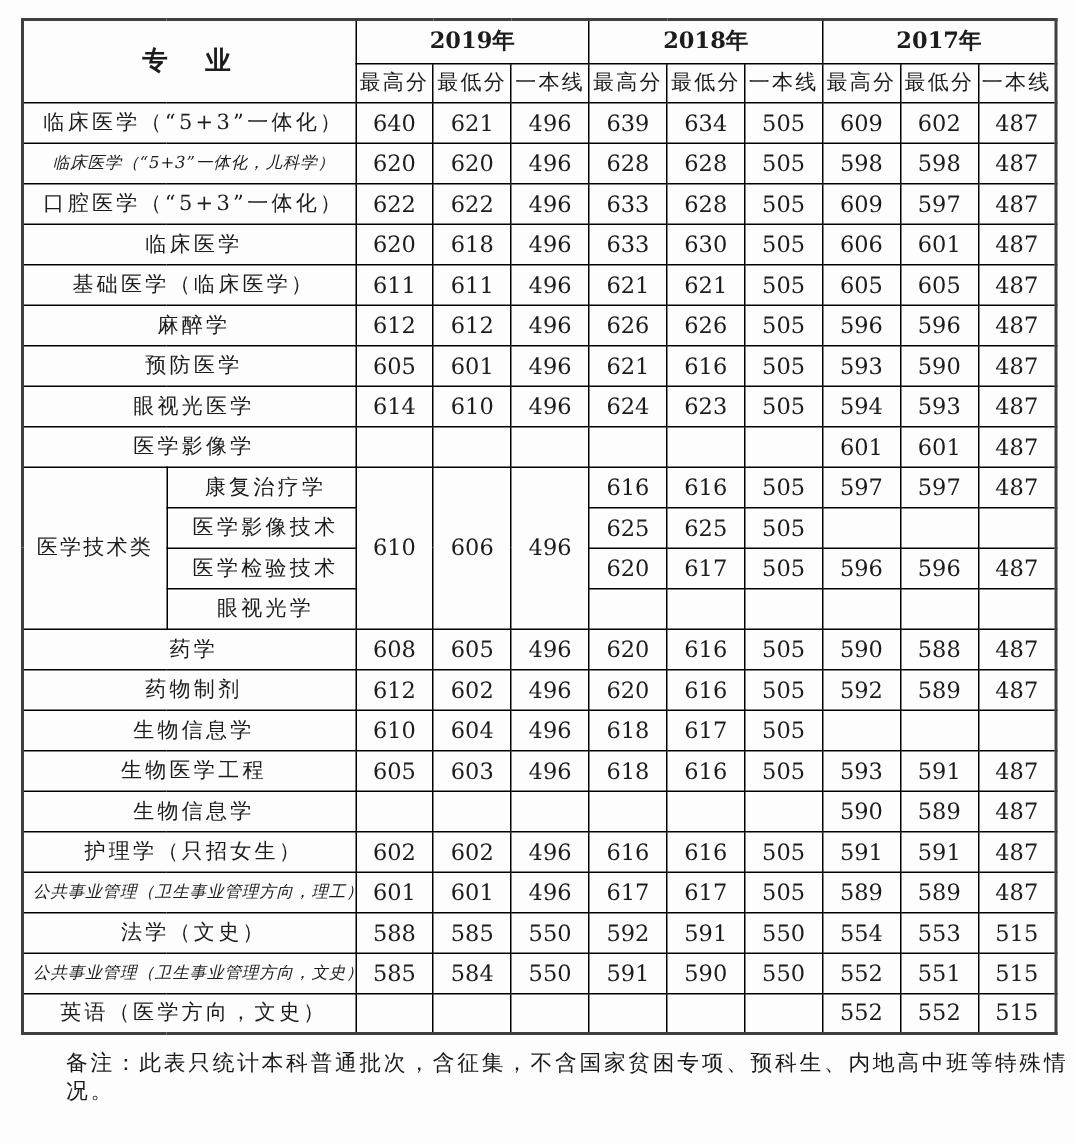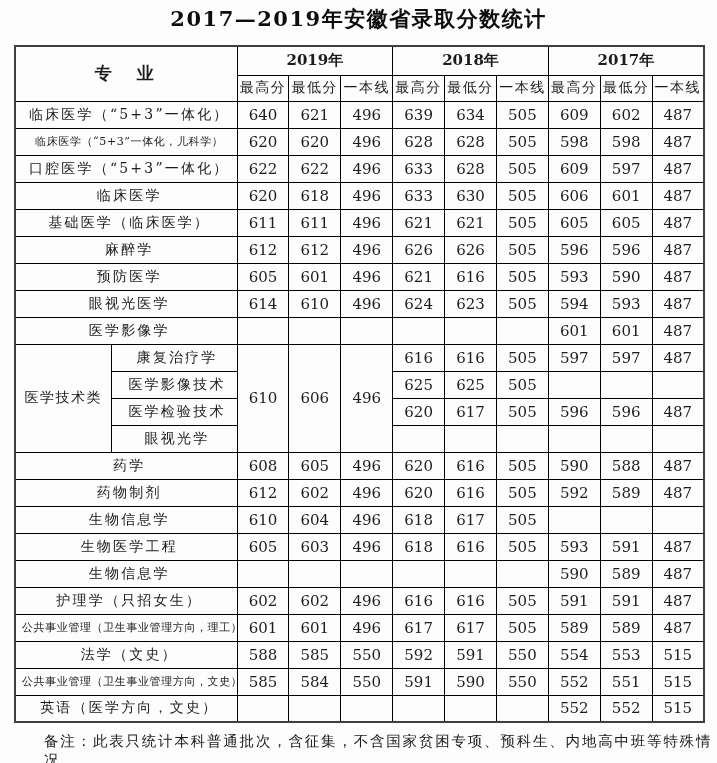--- a/index.html
+++ b/index.html
@@ -54,37 +54,36 @@
     font-weight: normal;
     font-size: 14px;
     letter-spacing: 1.5px;
   }
   td.label {
     text-align: center;
     padding-left: 6px;
     font-size: 14px;
     letter-spacing: 2.2px;
   }
-  td.label.small { font-size: 11px; letter-spacing: 0.6px; }
+  td.label.small { font-size: 11px; letter-spacing: 0.6px; font-style: italic; }
   td.group-label {
     padding-left: 0;
     letter-spacing: 1.5px;
   }
   .note {
     margin: 9px 0 0 44px;
     font-size: 14.5px;
     letter-spacing: 1.8px;
     color: #1a1a1a;
   }
 </style>
 </head>
 <body>
 
 <div class="page">
-  <h1 class="doc-title">2017—2019年安徽省录取分数统计</h1>
 
   <table class="scores">
     <colgroup>
       <col class="c-group">
         <col class="c-sub">
       <col class="c-num">
         <col class="c-num">
         <col class="c-num">
       <col class="c-num">
         <col class="c-num">

